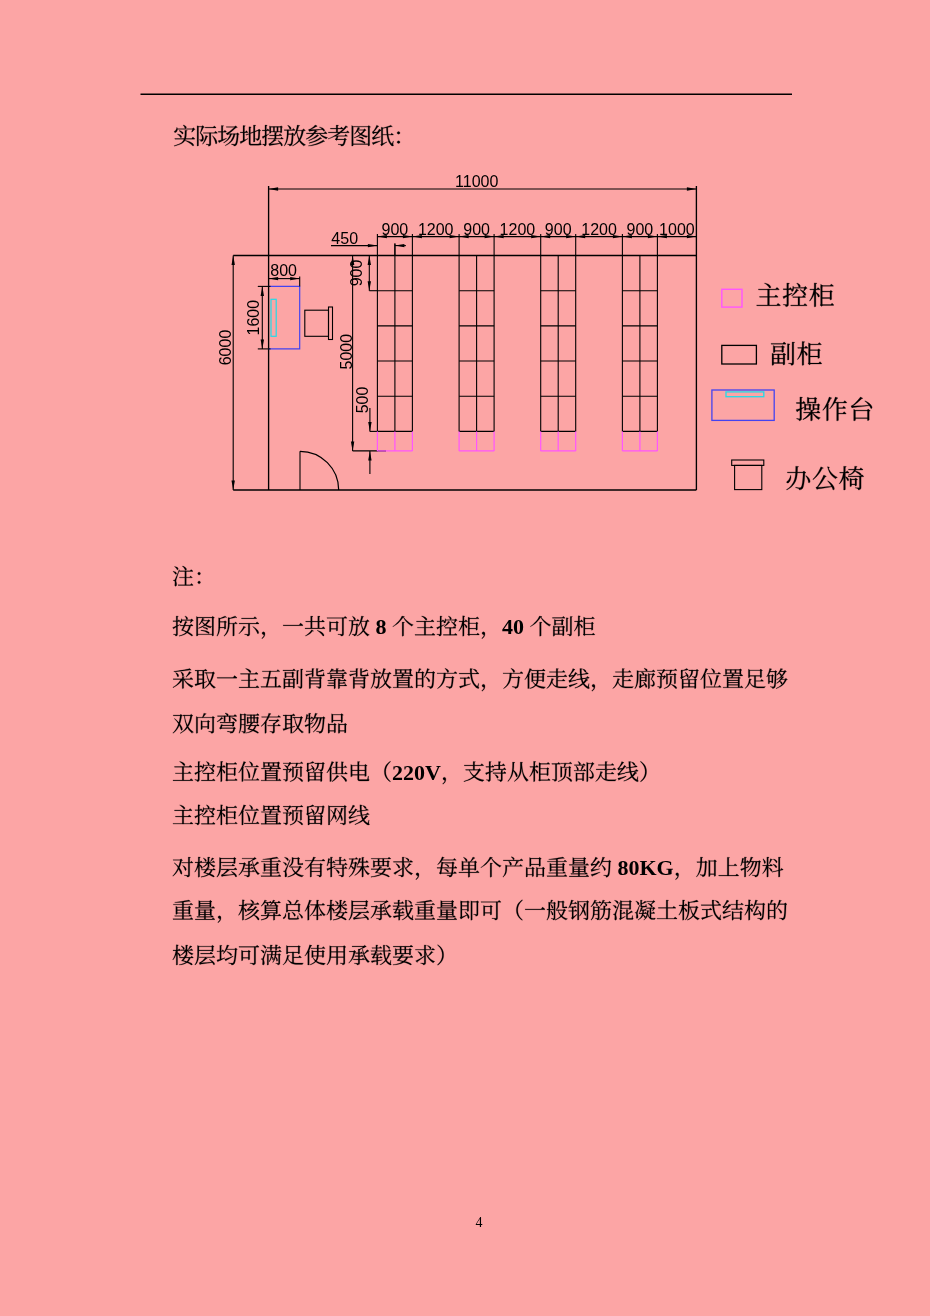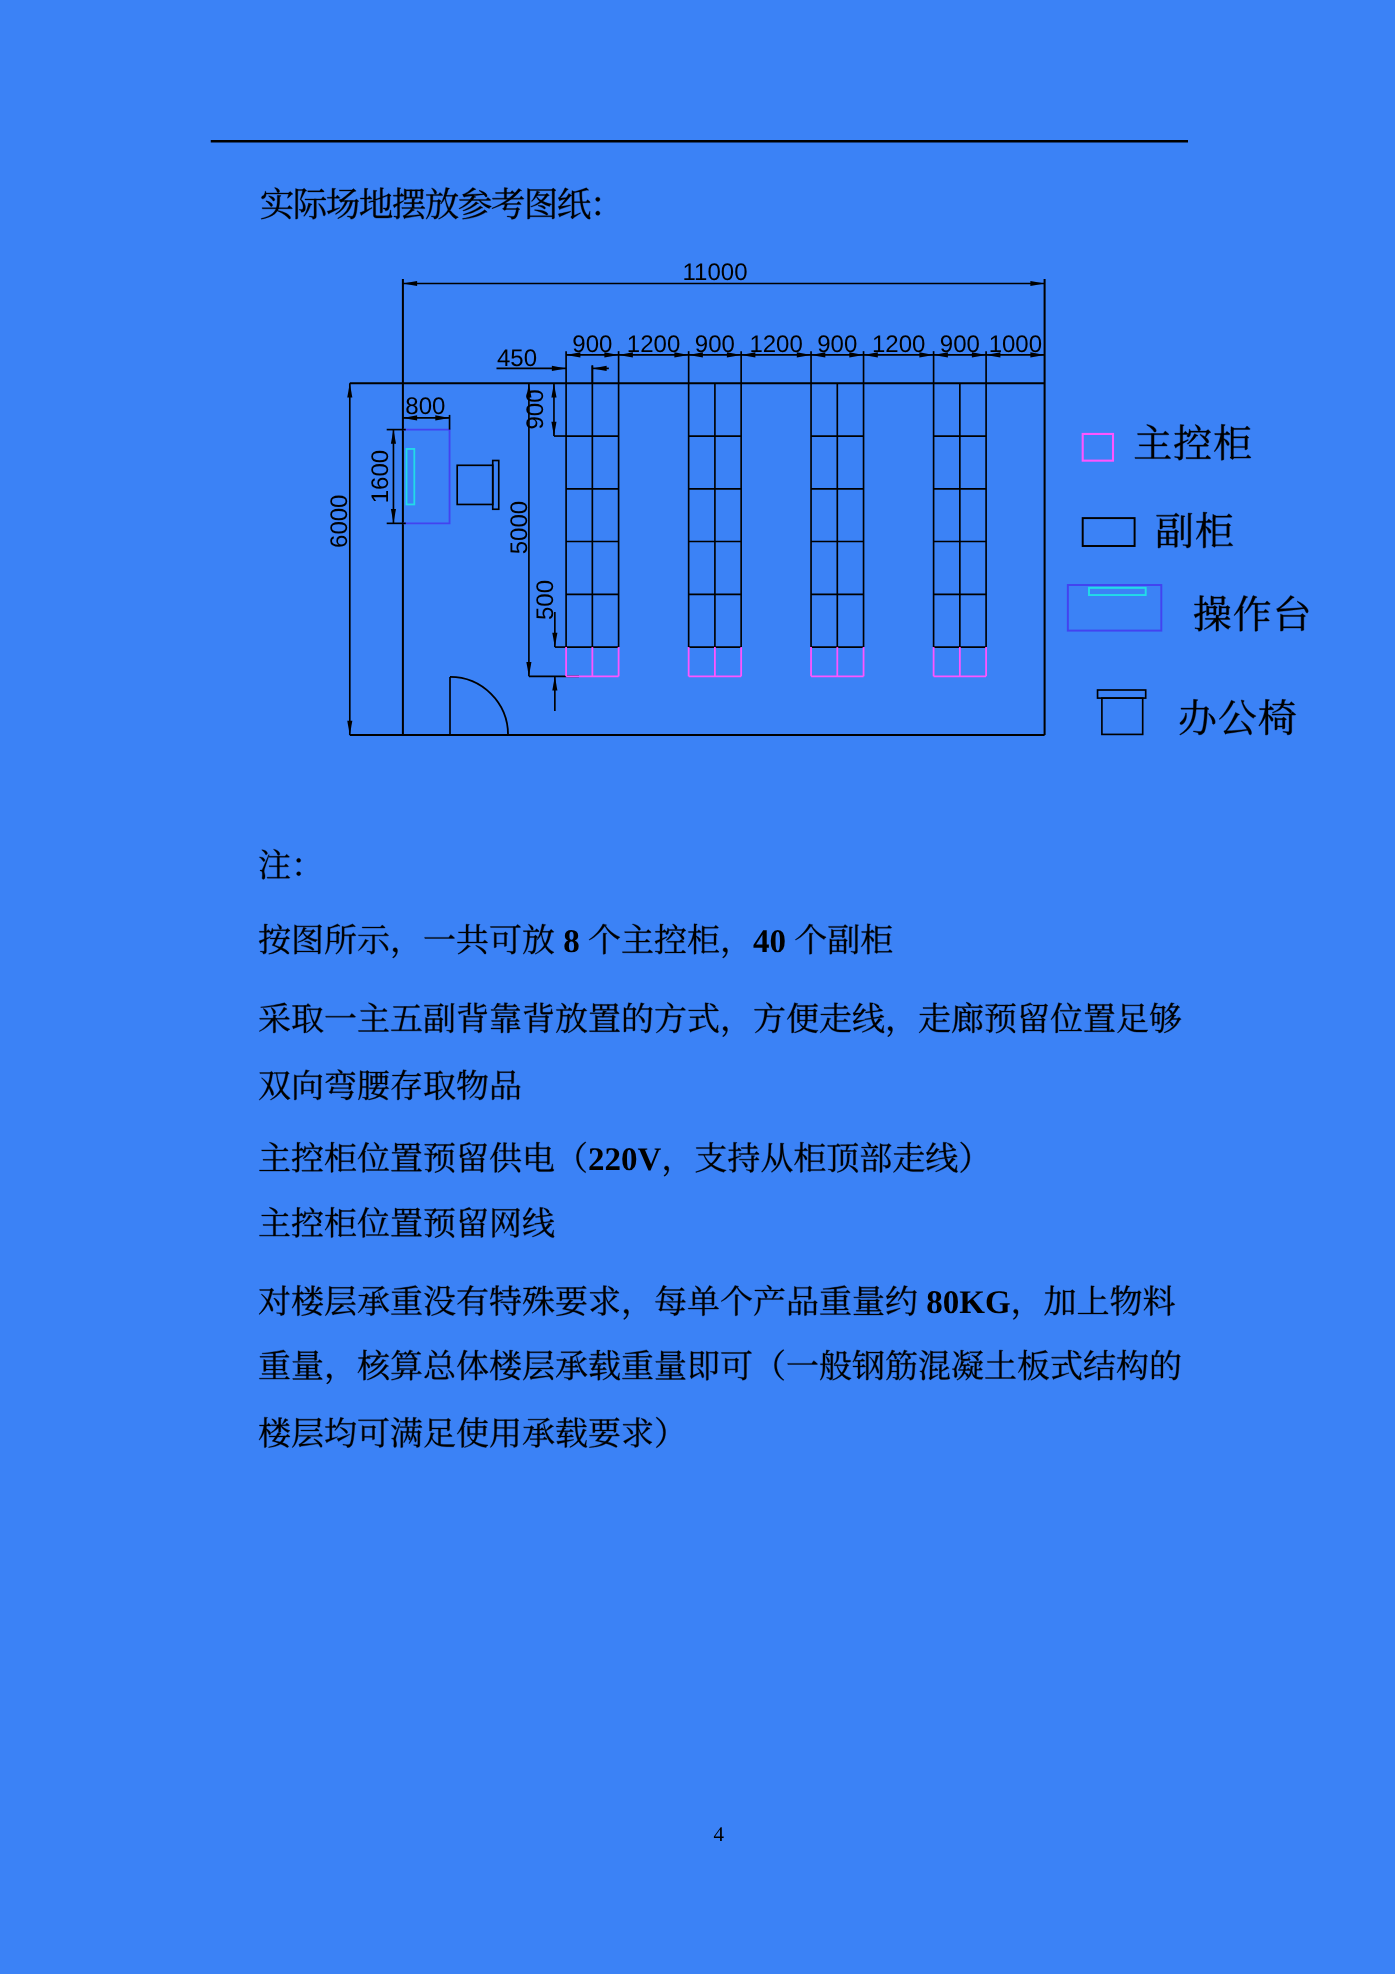--- a/index.html
+++ b/index.html
@@ -1,14 +1,14 @@
 <!DOCTYPE html>
 <html><head><meta charset="utf-8"><style>
 html,body{margin:0;padding:0;background:#fff}
-#page{position:relative;width:930px;height:1316px;background:#3b82f6;overflow:hidden}
+#page{position:relative;width:930px;height:1316px;background:#fca5a5;overflow:hidden}
 svg use{stroke:#000;stroke-width:10}
 </style></head><body>
 
 <div id="page">
 <svg width="930" height="1316" viewBox="0 0 930 1316">
 <defs>
         <path id="g0" d="M835 680 879 724 959 648Q953 643 945 641Q936 640 920 639Q902 612 870 580Q838 547 810 525L798 533Q806 553 815 581Q825 608 834 634Q842 661 846 680ZM169 733Q186 677 182 635Q179 593 163 565Q147 538 126 524Q113 516 98 513Q82 510 69 515Q56 520 50 533Q44 550 53 565Q62 581 78 590Q98 601 116 622Q134 643 145 672Q155 700 152 732ZM867 680V650H157V680ZM437 839Q487 829 516 811Q546 793 558 772Q571 752 571 734Q571 716 562 704Q552 692 537 690Q522 688 504 701Q499 735 476 772Q453 809 427 832ZM183 452Q244 440 283 421Q321 402 341 381Q362 361 367 341Q372 322 366 309Q360 295 346 291Q331 286 312 296Q301 321 277 348Q254 376 226 401Q199 426 174 443ZM263 600Q320 588 355 571Q391 554 410 534Q429 515 433 497Q437 480 431 467Q424 455 411 452Q398 448 379 457Q368 478 346 503Q324 528 299 551Q275 574 253 591ZM500 179Q598 159 668 134Q737 109 782 82Q827 56 852 30Q878 5 886 -16Q894 -37 890 -51Q886 -66 873 -70Q860 -74 842 -65Q817 -32 768 8Q718 49 650 90Q581 131 495 164ZM613 604Q612 593 604 586Q596 579 579 577Q577 494 574 420Q571 347 557 284Q544 221 512 167Q480 112 423 67Q365 22 273 -14Q182 -51 48 -80L40 -61Q162 -30 245 9Q327 48 378 94Q430 140 457 195Q484 249 495 314Q506 378 507 453Q509 528 509 614ZM853 318Q853 318 862 310Q871 303 886 291Q900 279 916 265Q932 252 945 239Q942 223 918 223H76L67 253H803Z"></path>
         <path id="g1" d="M681 18Q681 -7 674 -28Q667 -48 645 -62Q624 -75 579 -80Q578 -64 573 -52Q568 -40 559 -32Q548 -23 529 -17Q509 -11 476 -7V9Q476 9 491 8Q506 7 527 5Q549 4 567 3Q586 2 593 2Q607 2 611 6Q615 10 615 20V506H681ZM560 351Q556 343 548 339Q541 335 522 336Q504 285 477 225Q450 165 413 106Q375 48 327 1L315 13Q352 65 380 131Q408 197 427 264Q447 331 456 387ZM759 376Q822 322 862 271Q901 220 921 175Q941 131 944 97Q948 62 940 42Q932 22 917 18Q901 15 882 32Q880 71 866 116Q853 161 832 206Q812 251 789 293Q766 335 744 369ZM875 570Q875 570 884 563Q893 556 907 544Q921 532 937 519Q953 506 965 494Q961 478 938 478H358L350 507H826ZM825 801Q825 801 833 794Q842 787 855 776Q869 766 884 753Q898 740 911 728Q907 712 884 712H438L430 742H778ZM338 779V749H113V779ZM82 811 156 779H144V-54Q144 -57 138 -62Q132 -68 120 -72Q108 -77 93 -77H82V779ZM284 779 327 820 405 743Q395 733 361 733Q346 702 324 659Q303 615 279 572Q256 528 236 499Q284 460 312 421Q341 381 353 341Q366 301 366 262Q367 191 340 158Q312 124 243 121Q243 137 240 151Q237 165 231 171Q225 177 213 181Q201 186 184 188V203Q200 203 221 203Q241 203 252 203Q268 203 276 209Q288 216 294 233Q299 249 299 277Q299 331 279 386Q259 440 211 496Q221 522 233 558Q244 595 256 635Q268 675 278 712Q288 750 295 779Z"></path>
         <path id="g2" d="M764 768 801 807 879 740Q872 733 857 729Q842 725 824 724Q805 724 787 725L776 768ZM829 730Q800 704 754 664Q709 625 657 582Q605 539 555 501Q506 462 468 434H479L439 407L382 477Q396 483 421 488Q445 493 463 493L411 466Q448 493 499 532Q549 571 601 614Q654 657 700 698Q747 738 776 768ZM794 768V738H400L391 768ZM846 463 884 504 960 441Q950 429 919 426Q913 293 901 197Q889 102 870 43Q852 -15 828 -38Q807 -59 780 -68Q753 -77 722 -77Q722 -62 718 -50Q715 -37 704 -29Q695 -23 671 -16Q647 -8 622 -5L623 13Q642 12 666 10Q690 8 712 6Q734 4 744 4Q768 4 782 16Q809 39 829 155Q848 271 857 463ZM783 447Q759 330 707 234Q655 138 568 63Q482 -11 354 -66L344 -50Q510 36 598 165Q686 293 717 463H783ZM636 447Q592 322 506 225Q421 128 289 59L279 75Q390 146 464 246Q538 346 574 463H636ZM886 463V434H442L463 463ZM39 149Q70 157 127 174Q184 191 256 213Q328 236 404 260L409 247Q357 219 282 179Q207 139 106 90Q102 72 86 65ZM282 808Q280 798 272 791Q264 783 245 781V183L181 163V819ZM331 615Q331 615 339 608Q347 601 359 590Q371 579 384 567Q397 554 409 543Q405 527 382 527H49L41 556H288Z"></path>
         <path id="g3" d="M621 836 719 826Q718 816 710 808Q702 801 684 798V122Q684 118 676 113Q668 107 657 103Q645 98 632 98H621ZM423 761 522 749Q521 739 513 732Q504 724 487 721V59Q487 36 501 27Q514 17 561 17H709Q762 17 799 18Q835 19 851 21Q872 24 880 36Q886 50 896 91Q906 133 917 187H930L933 32Q953 25 960 18Q967 12 967 1Q967 -12 956 -21Q946 -29 918 -34Q891 -40 840 -42Q789 -44 707 -44H556Q506 -44 477 -36Q448 -29 435 -9Q423 10 423 46ZM40 535H264L305 594Q305 594 313 587Q321 579 334 569Q346 558 359 545Q372 533 382 521Q379 505 357 505H48ZM166 818 266 807Q265 797 257 789Q249 782 230 779V155L166 134ZM33 111Q62 121 117 142Q171 164 240 194Q309 223 381 256L387 242Q335 208 261 159Q187 110 92 52Q88 34 73 25ZM819 623 845 632 856 604 300 396 281 420ZM837 626H827L864 665L939 604Q934 598 924 594Q915 591 900 589Q899 490 896 421Q894 351 888 305Q882 260 873 233Q864 206 852 193Q836 177 815 169Q793 162 769 162Q769 176 767 188Q766 200 758 207Q751 214 737 219Q723 225 706 228V245Q723 244 746 242Q768 240 780 240Q799 240 807 250Q817 260 823 301Q829 342 833 421Q836 501 837 626Z"></path>

